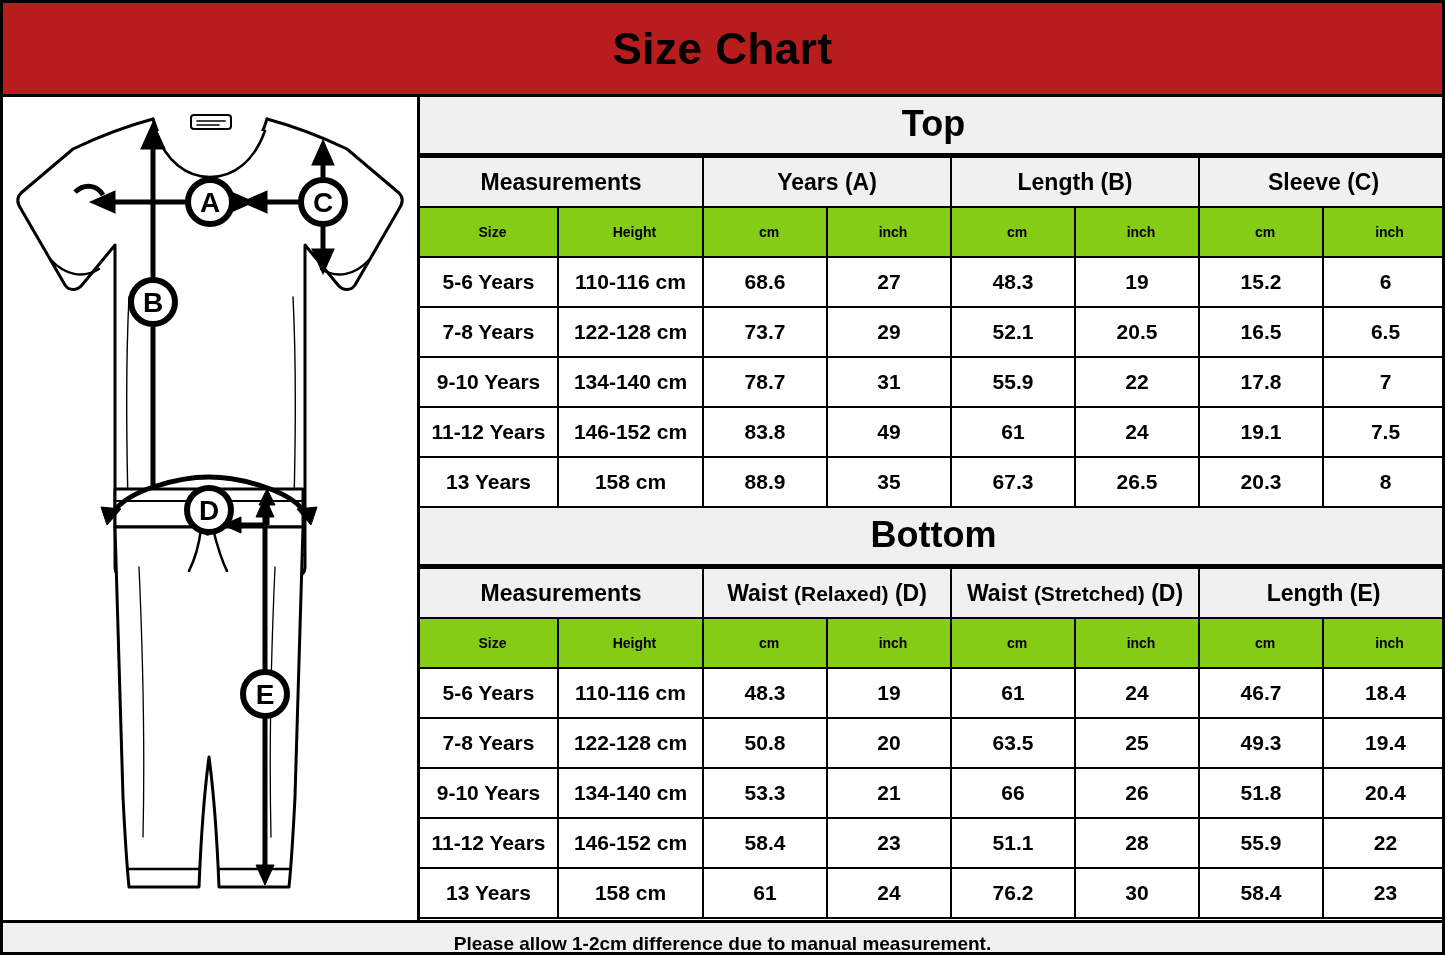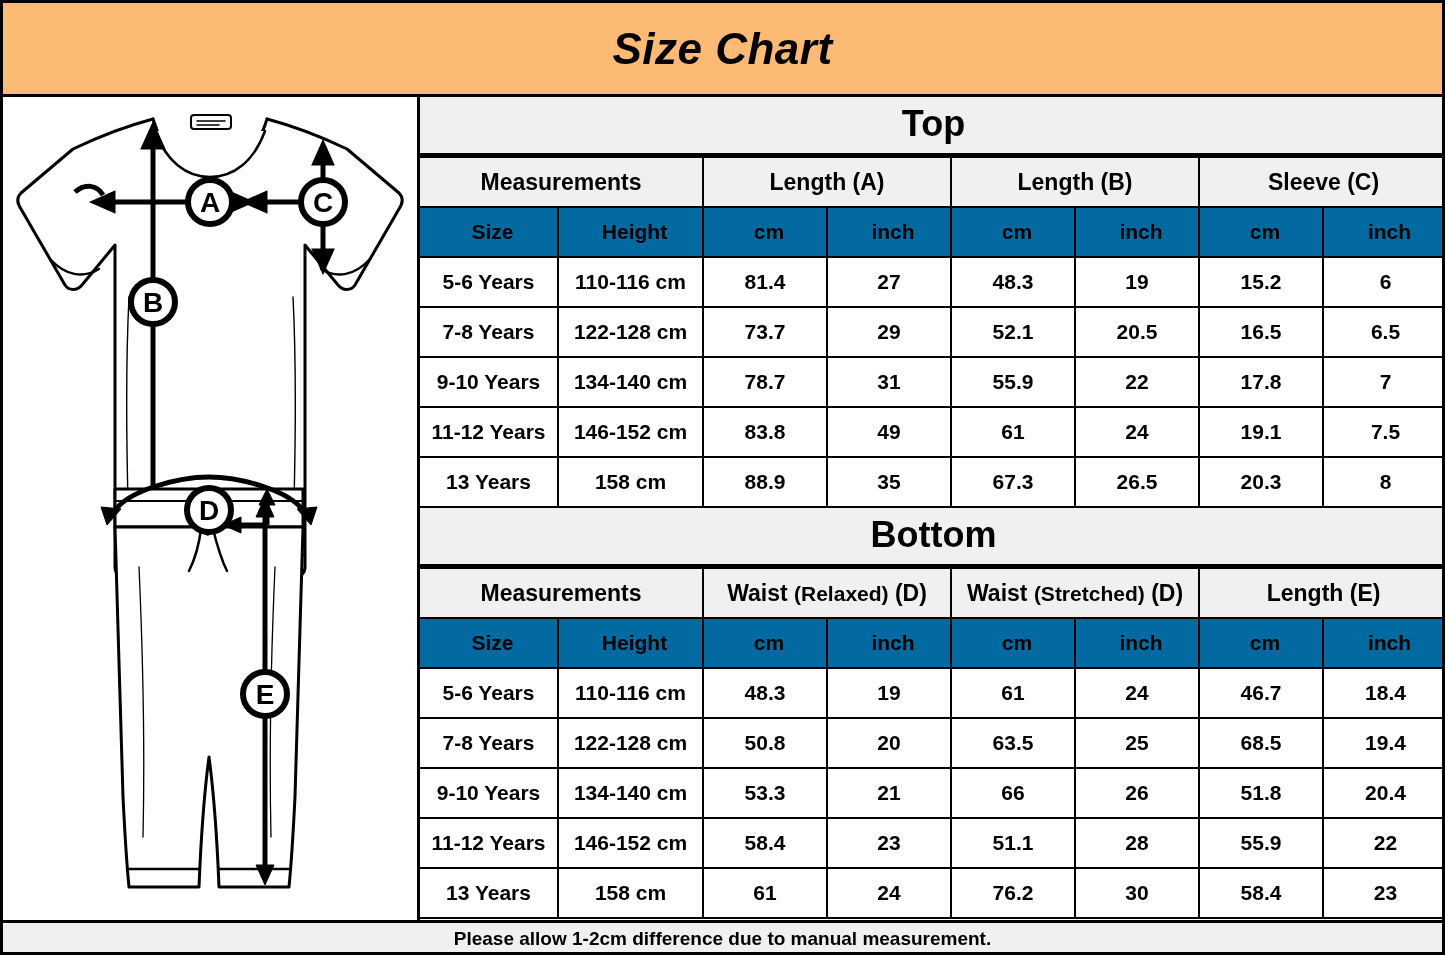--- a/index.html
+++ b/index.html
@@ -18,25 +18,24 @@
     box-sizing: border-box;
     background: #ffffff;
     border: 3px solid #000;
     overflow: hidden;
   }
   
   .title-bar {
     height: 94px;
     box-sizing: border-box;
     border-bottom: 3px solid #000;
-    background: #fdba74;
+    background: #b91c1c;
     display: flex;
     align-items: center;
     justify-content: center;
-    font-style: italic;
   }
   .title-bar .title-text {
     font-size: 44px;
     font-weight: bold;
     letter-spacing: .5px;
     color: #000;
   }
   
   .body-wrap {
     display: flex;
@@ -79,42 +78,42 @@
     padding: 0;
     height: 48px;
     font-size: 21px;
     background: #fff;
   }
   table.size-table tr.head-row td {
     font-size: 23px;
     background: #f0f0f0;
   }
   table.size-table tr.sub-row td {
-    font-size: 21px;
-    background: #0369a1;
+    font-size: 14px;
+    background: #84cc16;
     padding-left: 8px;
   }
   table.size-table tr td:first-child { border-left: none; }
   table.size-table tr td:last-child { border-right: none; }
   .sub-label {
     font-size: 21px;
     font-weight: bold;
   }
   
   col.c-size    { width: 138px; }
   col.c-height  { width: 145px; }
   col.c-val     { width: 124px; }
   
   .footer {
     height: 35px;
     box-sizing: border-box;
     border-top: 3px solid #000;
     background: #f0f0f0;
     display: flex;
-    align-items: center;
+    align-items: flex-end;
     justify-content: center;
     font-size: 19px;
     font-weight: bold;
     color: #000;
   }
   
   .illus-svg { display: block; }
 </style>
 </head>
 <body>
@@ -234,38 +233,38 @@
           <col class="c-val">
             <col class="c-val">
             <col class="c-val">
             <col class="c-val">
             <col class="c-val">
             <col class="c-val">
         </colgroup>
         <tbody>
           <tr class="head-row">
             <td colspan="2">Measurements</td>
-            <td colspan="2">Length (A)</td>
+            <td colspan="2">Years (A)</td>
             <td colspan="2">Length (B)</td>
             <td colspan="2">Sleeve (C)</td>
           </tr>
           <tr class="sub-row">
             <td>Size</td>
             <td>Height</td>
             <td>cm</td>
             <td>inch</td>
             <td>cm</td>
             <td>inch</td>
             <td>cm</td>
             <td>inch</td>
           </tr>
           <tr>
             <td>5-6 Years</td>
             <td>110-116 cm</td>
-            <td>81.4</td>
+            <td>68.6</td>
             <td>27</td>
             <td>48.3</td>
             <td>19</td>
             <td>15.2</td>
             <td>6</td>
           </tr>
           <tr>
             <td>7-8 Years</td>
             <td>122-128 cm</td>
             <td>73.7</td>
@@ -355,21 +354,21 @@
             <td>46.7</td>
             <td>18.4</td>
           </tr>
           <tr>
             <td>7-8 Years</td>
             <td>122-128 cm</td>
             <td>50.8</td>
             <td>20</td>
             <td>63.5</td>
             <td>25</td>
-            <td>68.5</td>
+            <td>49.3</td>
             <td>19.4</td>
           </tr>
           <tr>
             <td>9-10 Years</td>
             <td>134-140 cm</td>
             <td>53.3</td>
             <td>21</td>
             <td>66</td>
             <td>26</td>
             <td>51.8</td>

